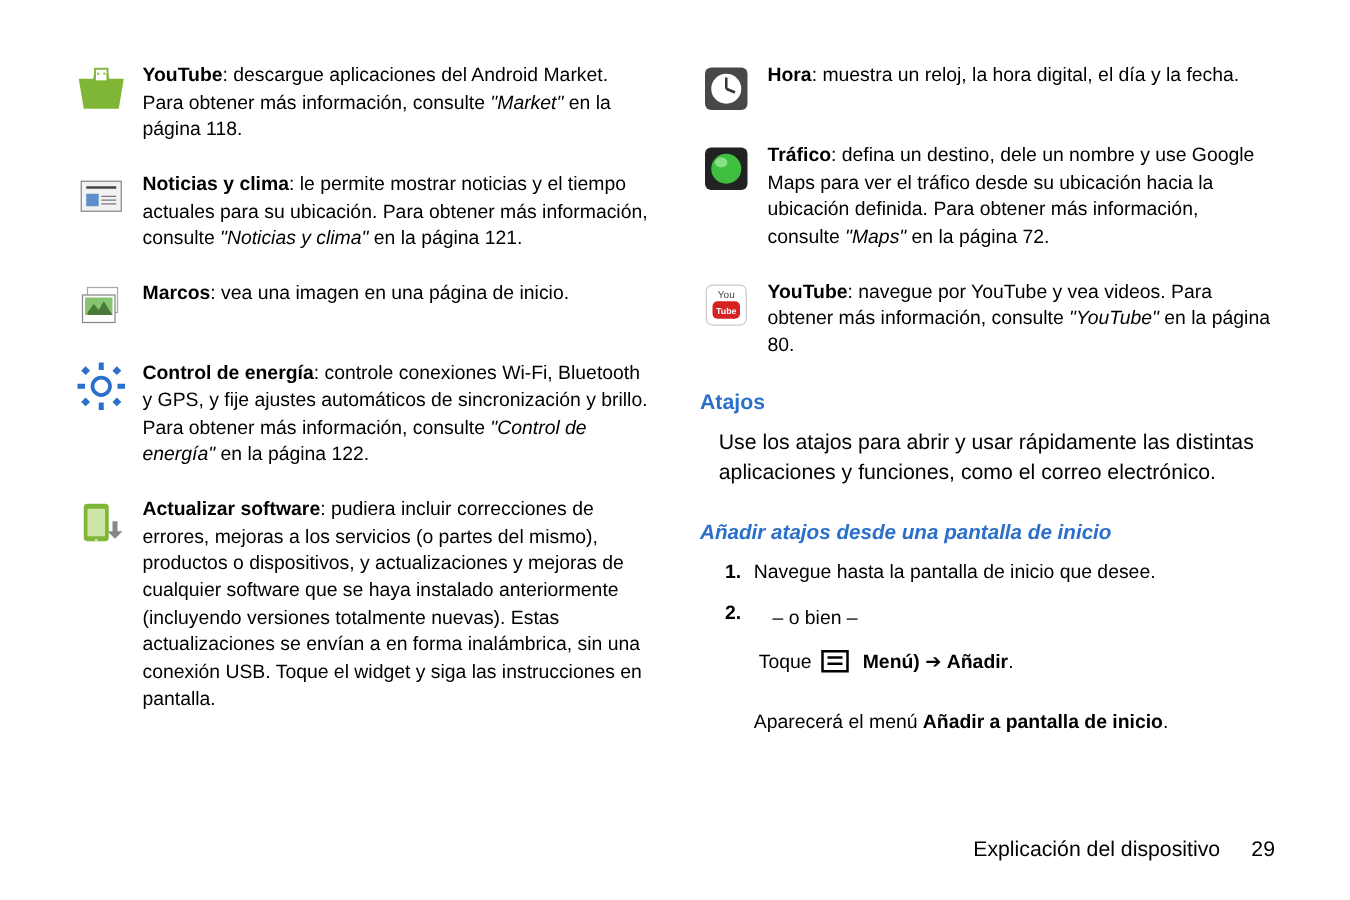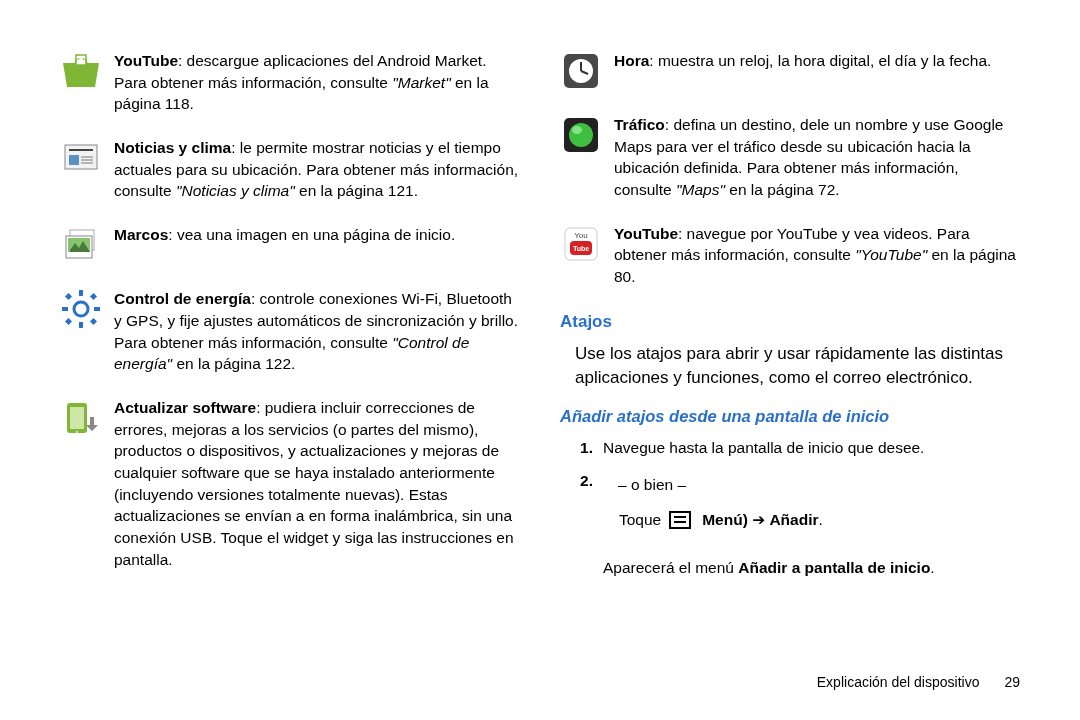--- a/index.html
+++ b/index.html
@@ -54,21 +54,21 @@
       font-size: 17px;
       font-weight: 700;
       margin-top: 24px;
       margin-bottom: 10px;
     }
     h3.sub {
       color: #2a6fc9;
       font-style: italic;
       font-weight: 700;
       font-size: 16.5px;
-      margin-top: 16px;
+      margin-top: 26px;
       margin-bottom: 10px;
     }
     .intro {
       font-size: 17px;
       line-height: 1.45;
       margin-left: 15px;
     }
     ol.steps { list-style: none; margin-left: 15px; }
     ol.steps li { font-size: 15.5px; line-height: 1.6; margin-bottom: 8px; display: flex; gap: 10px; }
     ol.steps li .num { font-weight: 700; width: 18px; text-align: right;}
@@ -86,21 +86,21 @@
       gap: 3px;
       padding: 2px 3px;
     }
     .inline-menu-icon span{ height:2px; background:#000; width:100%;}
     .step-body { flex:1;}
     .indent-line { margin-left: 15px; margin-top:4px;}
     .footer {
       display: flex;
       justify-content: flex-end;
       align-items: center;
-      font-size: 14px;
+      font-size: 17px;
       margin-top: 30px;
       gap: 25px;
     }
   </style>
 </head>
 <body>
 
 <div class="columns">
   <div class="col">
     <div class="item">
@@ -219,21 +219,21 @@
 
     <ol class="steps">
       <li>
         <span class="num">1.</span>
         <span class="step-body">Navegue hasta la pantalla de inicio que desee.</span>
       </li>
       <li>
         <span class="num">2.</span>
         <span class="step-body">
           <div class="indent-line">– o bien –</div>
-          <div class="indent-line" style="margin-left:16px; margin-top:10px;">
+          <div class="indent-line" style="margin-left:4px; margin-top:10px;">
             <span>Toque </span>
             <span class="inline-menu-icon">
                 <span></span>
                 <span></span>
               </span>
             <span class="bold">&nbsp;<span>Menú)</span></span>
             <span> ➔ </span>
             <span class="bold">Añadir</span><span>.</span>
           </div>
           <div style="margin-top:24px;">

